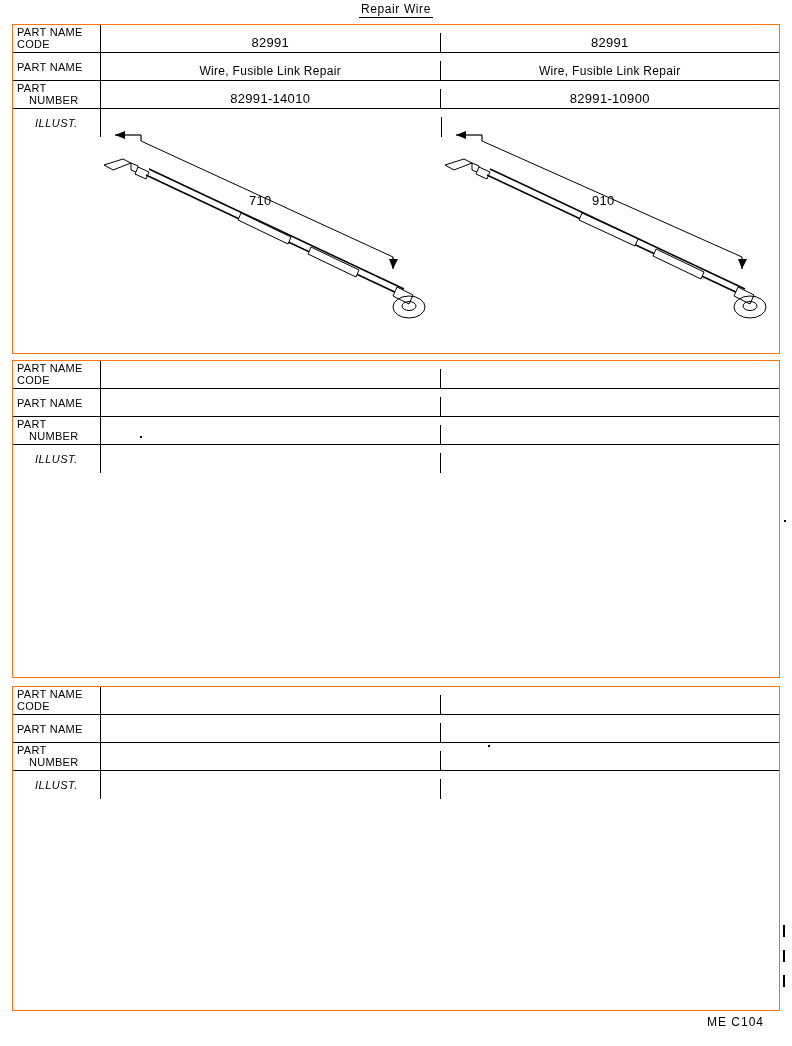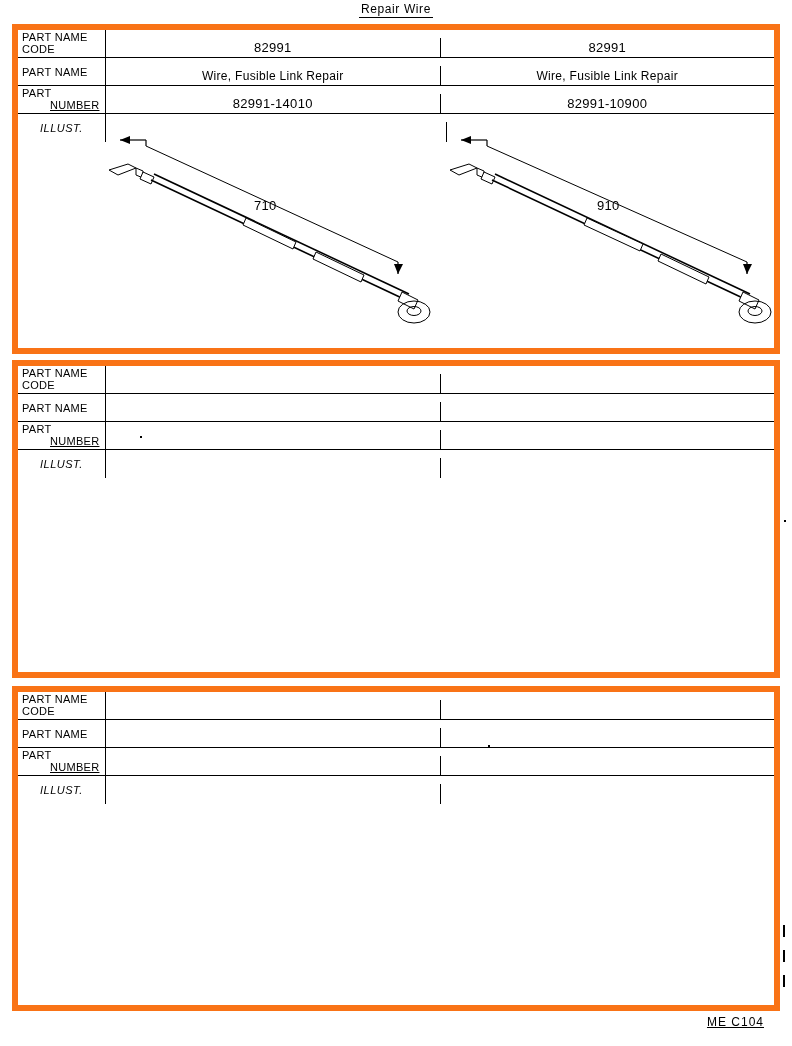--- a/index.html
+++ b/index.html
@@ -34,21 +34,21 @@
     letter-spacing: 0.6px;
   }
   .page-title span {
     border-bottom: 1px solid #000;
     padding: 0 2px 1px 2px;
   }
 
   
   .tbl {
     position: absolute;
-    border: 6px solid #f97316;
+    border: 1px solid #f97316;
     box-sizing: border-box;
     left: 12px;
     width: 768px;
   }
   #tbl1 { top: 24px;  height: 330px; }
   #tbl2 { top: 360px; height: 318px; }
   #tbl3 { top: 686px; height: 325px; }
 
   .row {
     position: relative;
@@ -63,21 +63,21 @@
     width: 88px;
     min-width: 88px;
     border-right: 1px solid #000;
     box-sizing: border-box;
     position: relative;
     font-size: 11px;
     letter-spacing: 0.3px;
   }
   .lab .l1 { position: absolute; left: 4px; top: 1px; }
   .lab .l2 { position: absolute; left: 4px; top: 13px; }
-  .lab .l2.ind { left: 32px; text-decoration: underline; }
+  .lab .l2.ind { left: 16px; }
   .lab .single {
     position: absolute; left: 4px; top: 50%;
     transform: translateY(-50%);
   }
   .lab .illab {
     position: absolute; left: 22px; top: 50%;
     transform: translateY(-50%);
     letter-spacing: 0.5px;
     font-style: italic;
   }
@@ -102,21 +102,20 @@
   }
   .cell.ill svg { display: block; }
 
   
   .footer-code {
     position: absolute;
     right: 12px;
     top: 1015px;
     font-size: 12px;
     letter-spacing: 1px;
-    text-decoration: underline;
   }
 
   
   .edge-mark {
     position: absolute;
     background: #000;
     width: 2px;
     height: 12px;
   }
   #em1 { left: 783px; top: 925px; }

